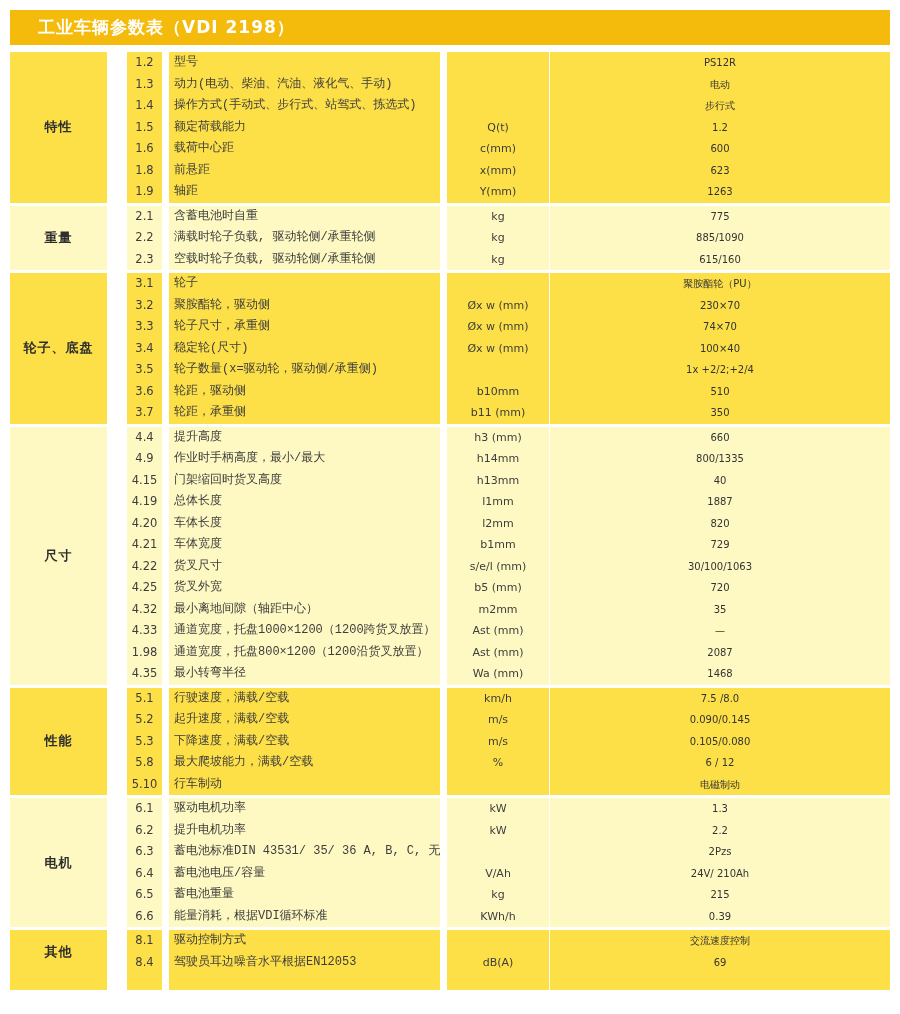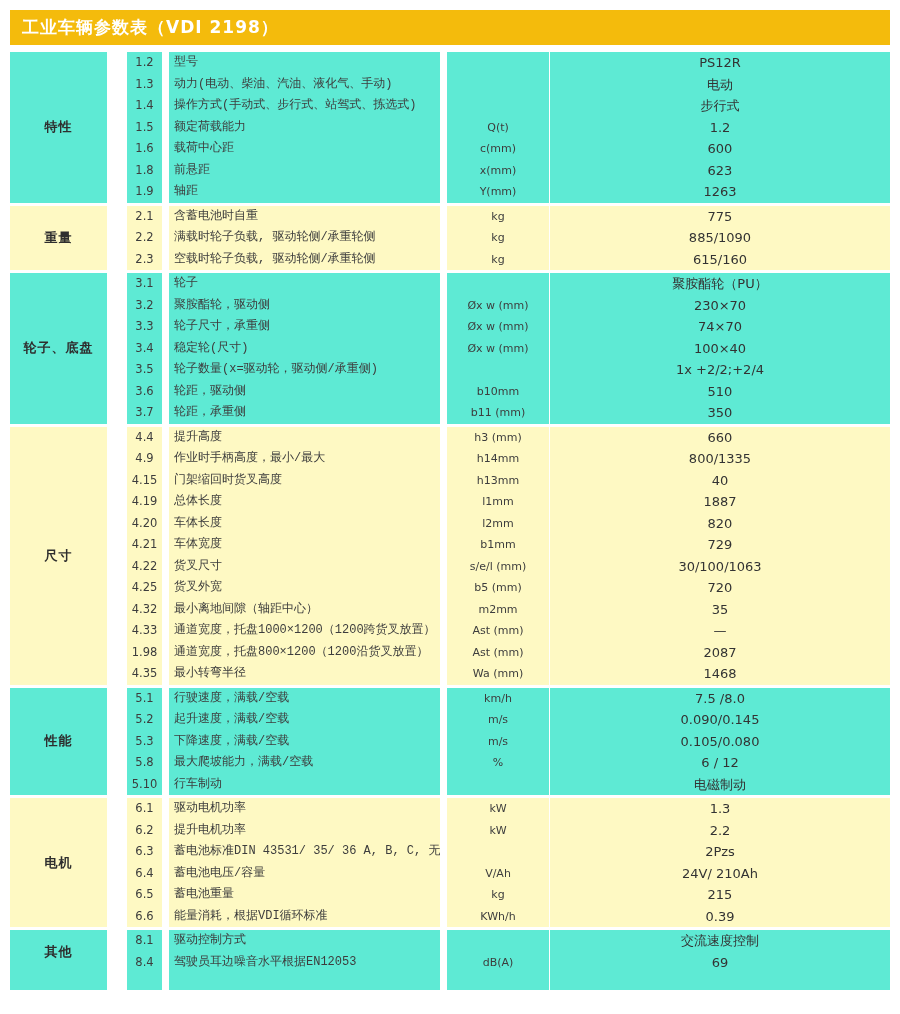--- a/index.html
+++ b/index.html
@@ -4,45 +4,45 @@
 <style>
   html,body{margin:0;padding:0;}
   body{
     width:900px;height:1014px;background:#ffffff;
     font-family:"DejaVu Sans","Liberation Sans",sans-serif;
     -webkit-font-smoothing:antialiased;
   }
   .page{padding:10px 10px 0 10px;width:880px;}
   .title-bar{
     height:35px;background:#F4BB0C;display:flex;align-items:center;
-    padding-left:12px;box-sizing:border-box;margin-bottom:7px;
+    padding-left:28px;box-sizing:border-box;margin-bottom:7px;
   }
   .title-bar h1{
     margin:0;font-size:17px;font-weight:bold;color:#ffffff;letter-spacing:1px;
   }
   .section{display:flex;margin-bottom:3px;}
-  .tone-gray  .col{background:#5eead4;}
+  .tone-gray  .col{background:#fde047;}
   .tone-cream .col{background:#fef9c3;}
   .col{box-sizing:border-box;}
   .col-label{
     width:97px;margin-right:20px;display:flex;align-items:center;justify-content:center;
     font-size:13px;font-weight:bold;color:#2e2e2e;letter-spacing:1px;
   }
   .col-index{width:35px;margin-right:7px;}
   .col-desc {width:271px;margin-right:7px;font-family:Liberation Mono, monospace;}
   .col-unit {width:102px;margin-right:1px;}
   .col-value{flex:1;}
   .cell{
     height:21.5px;line-height:21.5px;white-space:nowrap;overflow:hidden;
     color:#3d3d3d;
   }
   .col-index .cell{font-size:11.5px;text-align:center;}
   .col-desc  .cell{font-size:12px;text-align:left;padding-left:5px;}
   .col-unit  .cell{font-size:11px;text-align:center;}
-  .col-value .cell{font-size:13px;text-align:center;color:#333333;}
+  .col-value .cell{font-size:10px;text-align:center;color:#333333;}
   .section:last-child .col{padding-bottom:17px;}
 </style>
 </head>
 <body>
 
 <div class="page">
   <header class="title-bar">
     <h1>工业车辆参数表（VDI 2198）</h1>
   </header>
   <main id="table-root">

